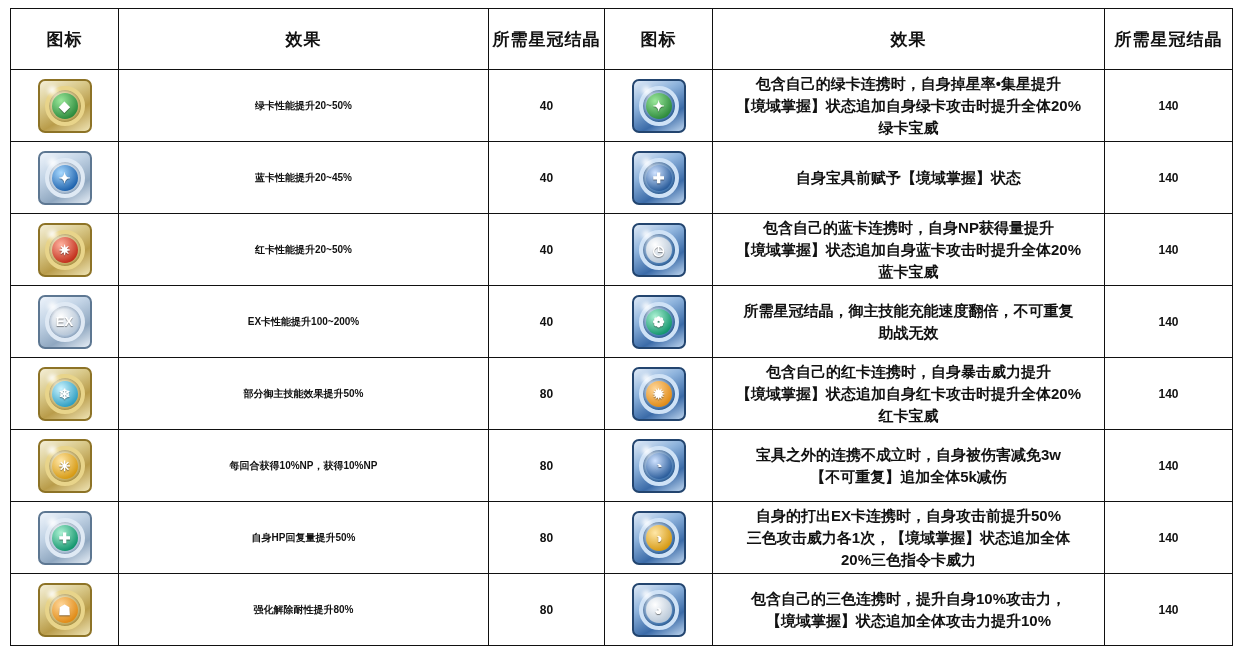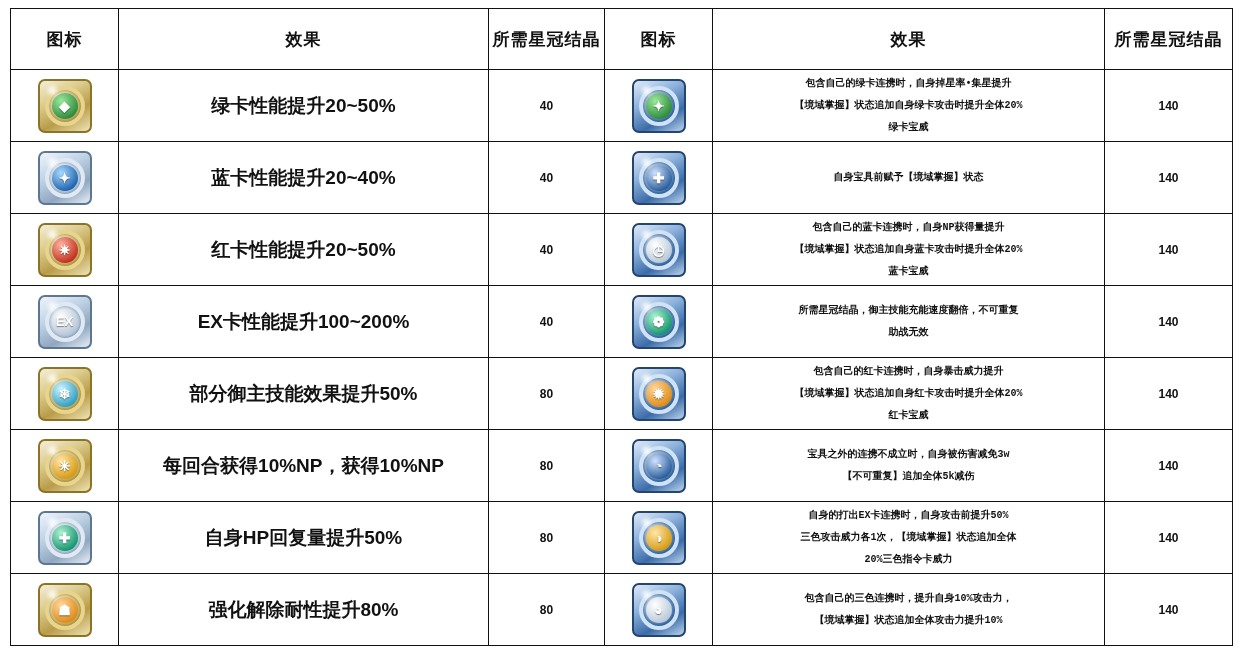--- a/index.html
+++ b/index.html
@@ -44,28 +44,27 @@
   col.c-eff-l  { width: 370px; }
   col.c-cost-l { width: 116px; }
   col.c-icon2  { width: 108px; }
   col.c-eff-r  { width: 392px; }
   col.c-cost-r { width: 128px; }
 
   td.icon-cell {
     height: 71px;
   }
   td.eff-cell {
-    font-size: 19px;
+    font-size: 10px;
     line-height: 23px;
     padding: 4px 6px;
   }
   td.eff-cell.right {
-    font-size: 10px;
+    font-size: 15px;
     line-height: 22px;
-    font-family: Liberation Mono, monospace;
   }
   td.cost-cell {
     font-size: 12px;
   }
 
   
   .ic {
     width: 54px;
     height: 54px;
     margin: 0 auto;
@@ -208,21 +207,21 @@
         </tr>
         <tr>
           <td class="icon-cell">
             <span class="ic silver">
               <span class="ring"></span>
               <span class="core sym-blue">✦</span>
               <span class="sparkle"></span>
             </span>
           </td>
           <td class="eff-cell">
-            <span class="eff-line">蓝卡性能提升20~40%</span>
+            <span class="eff-line">蓝卡性能提升20~45%</span>
           </td>
           <td class="cost-cell">40</td>
           <td class="icon-cell">
             <span class="ic blue">
               <span class="ring"></span>
               <span class="core sym-navy">✚</span>
               <span class="sparkle"></span>
             </span>
           </td>
           <td class="eff-cell right">

